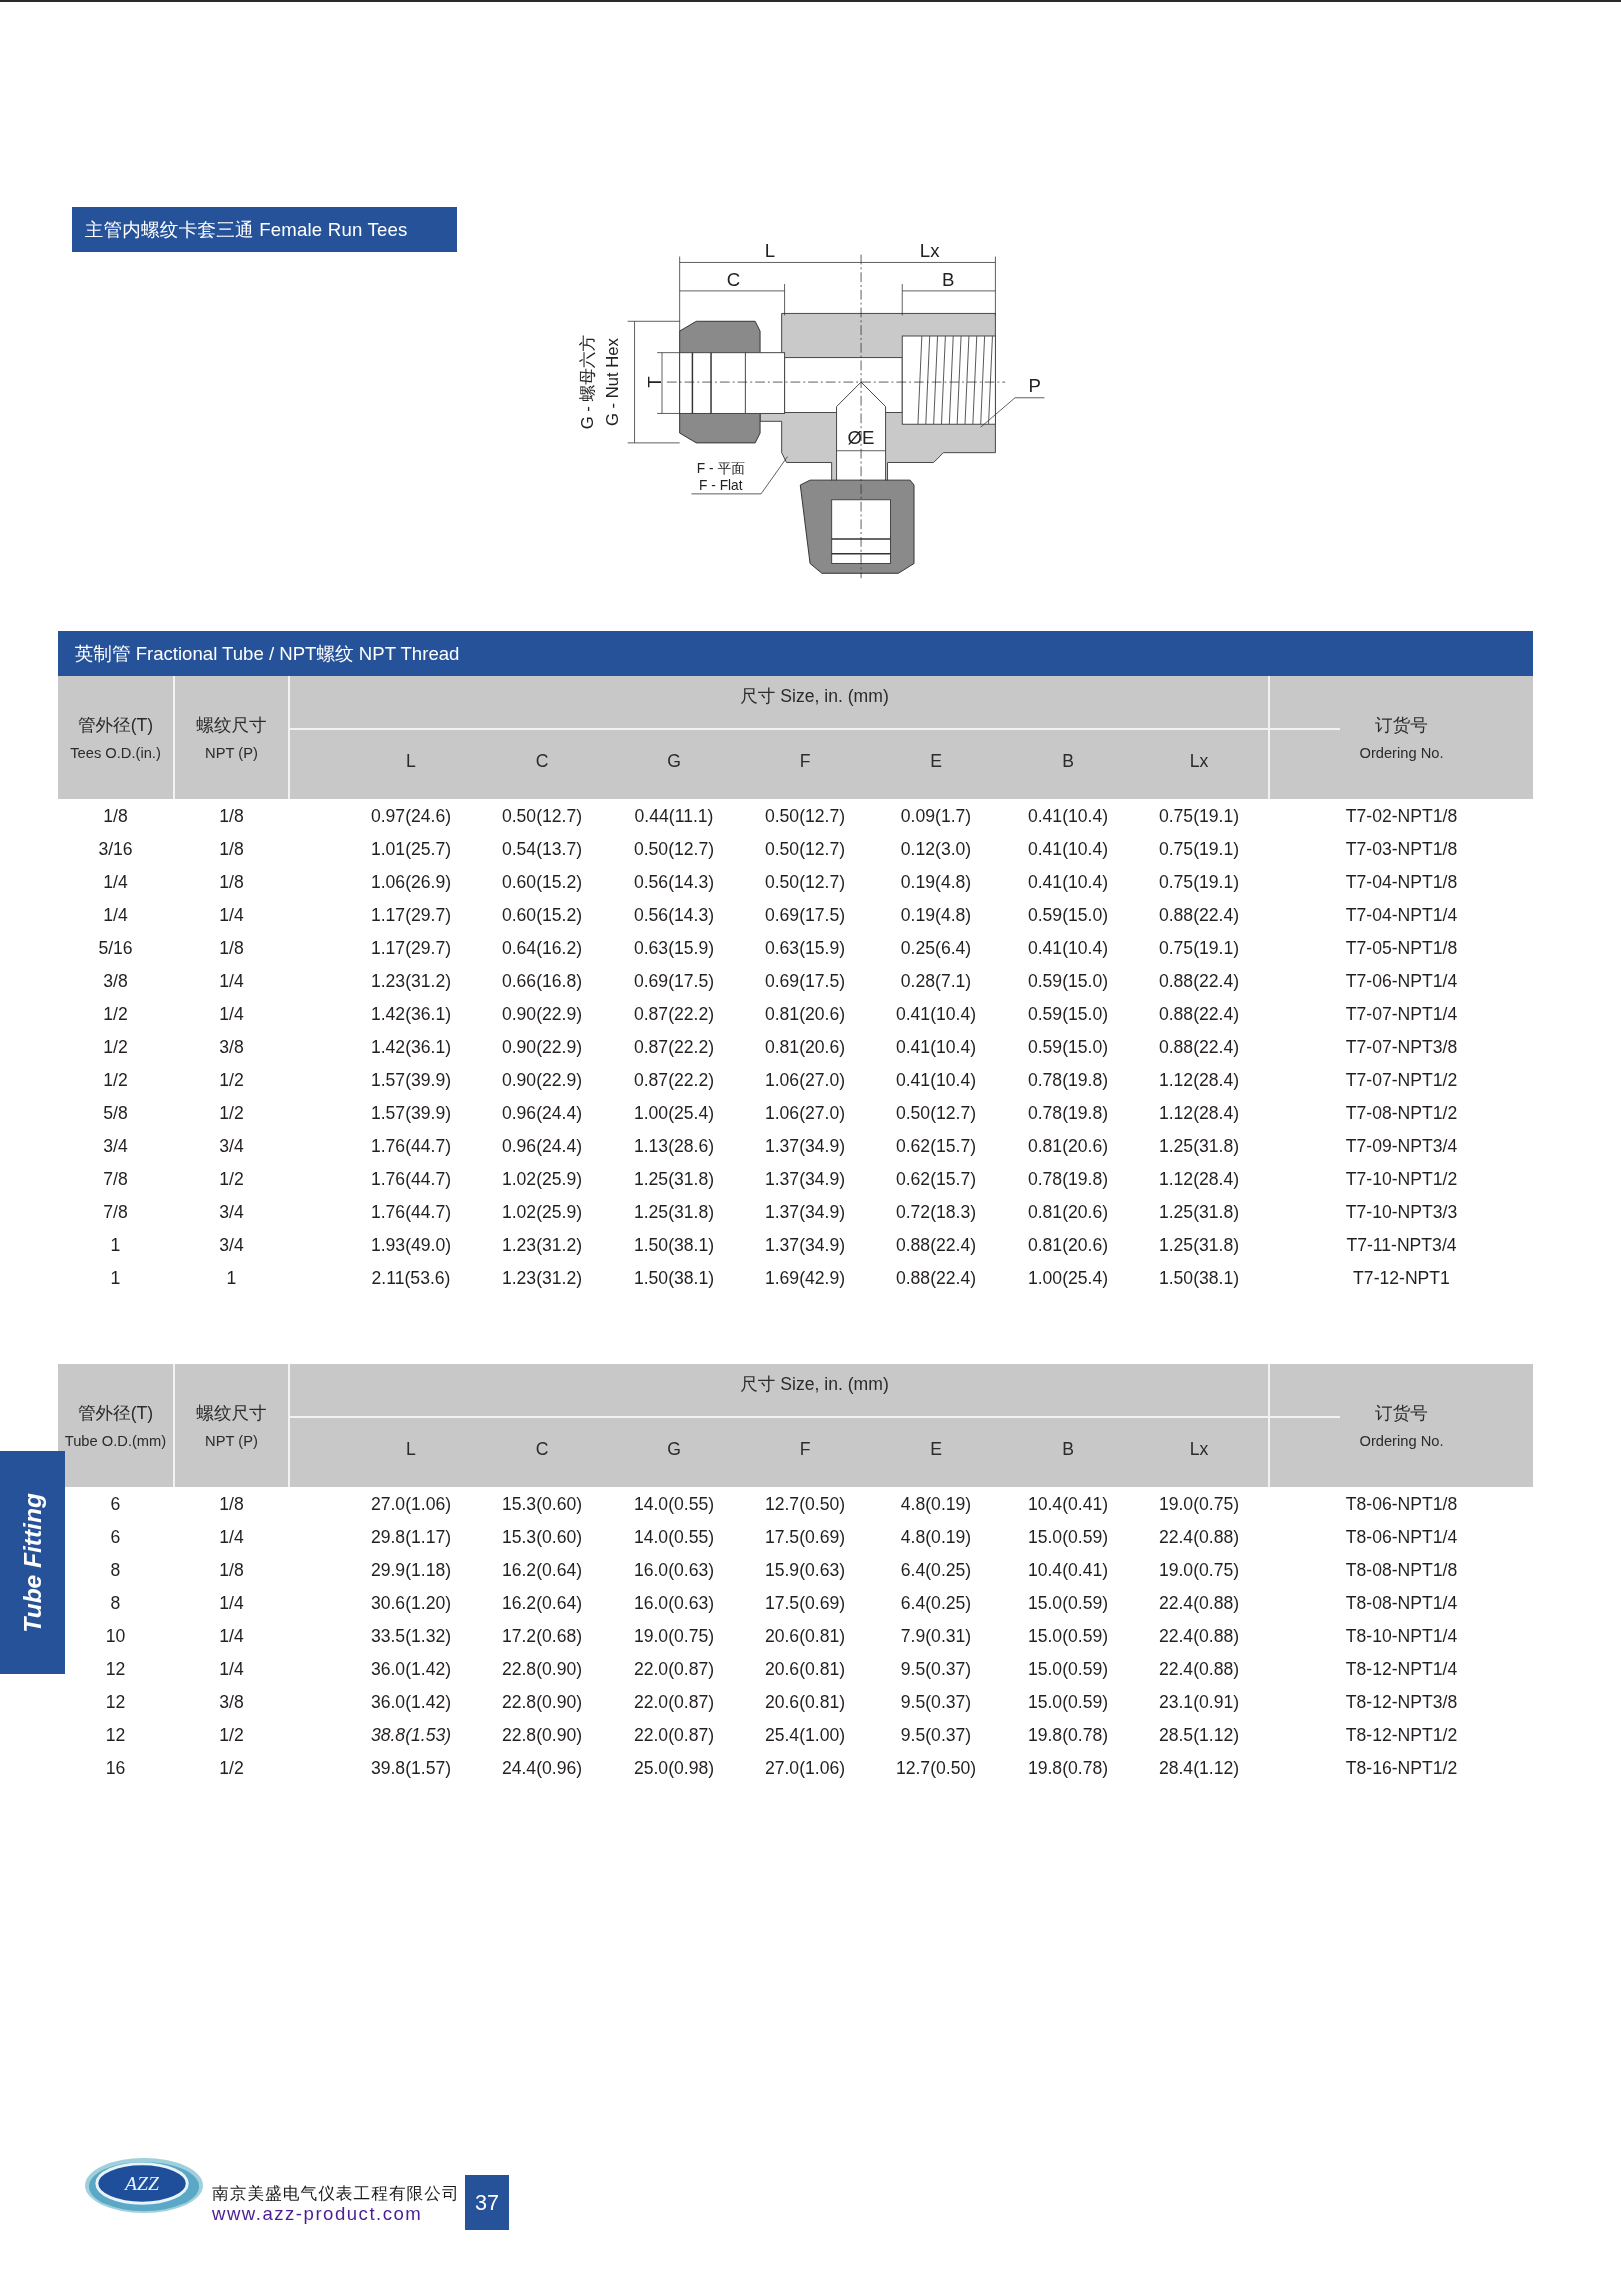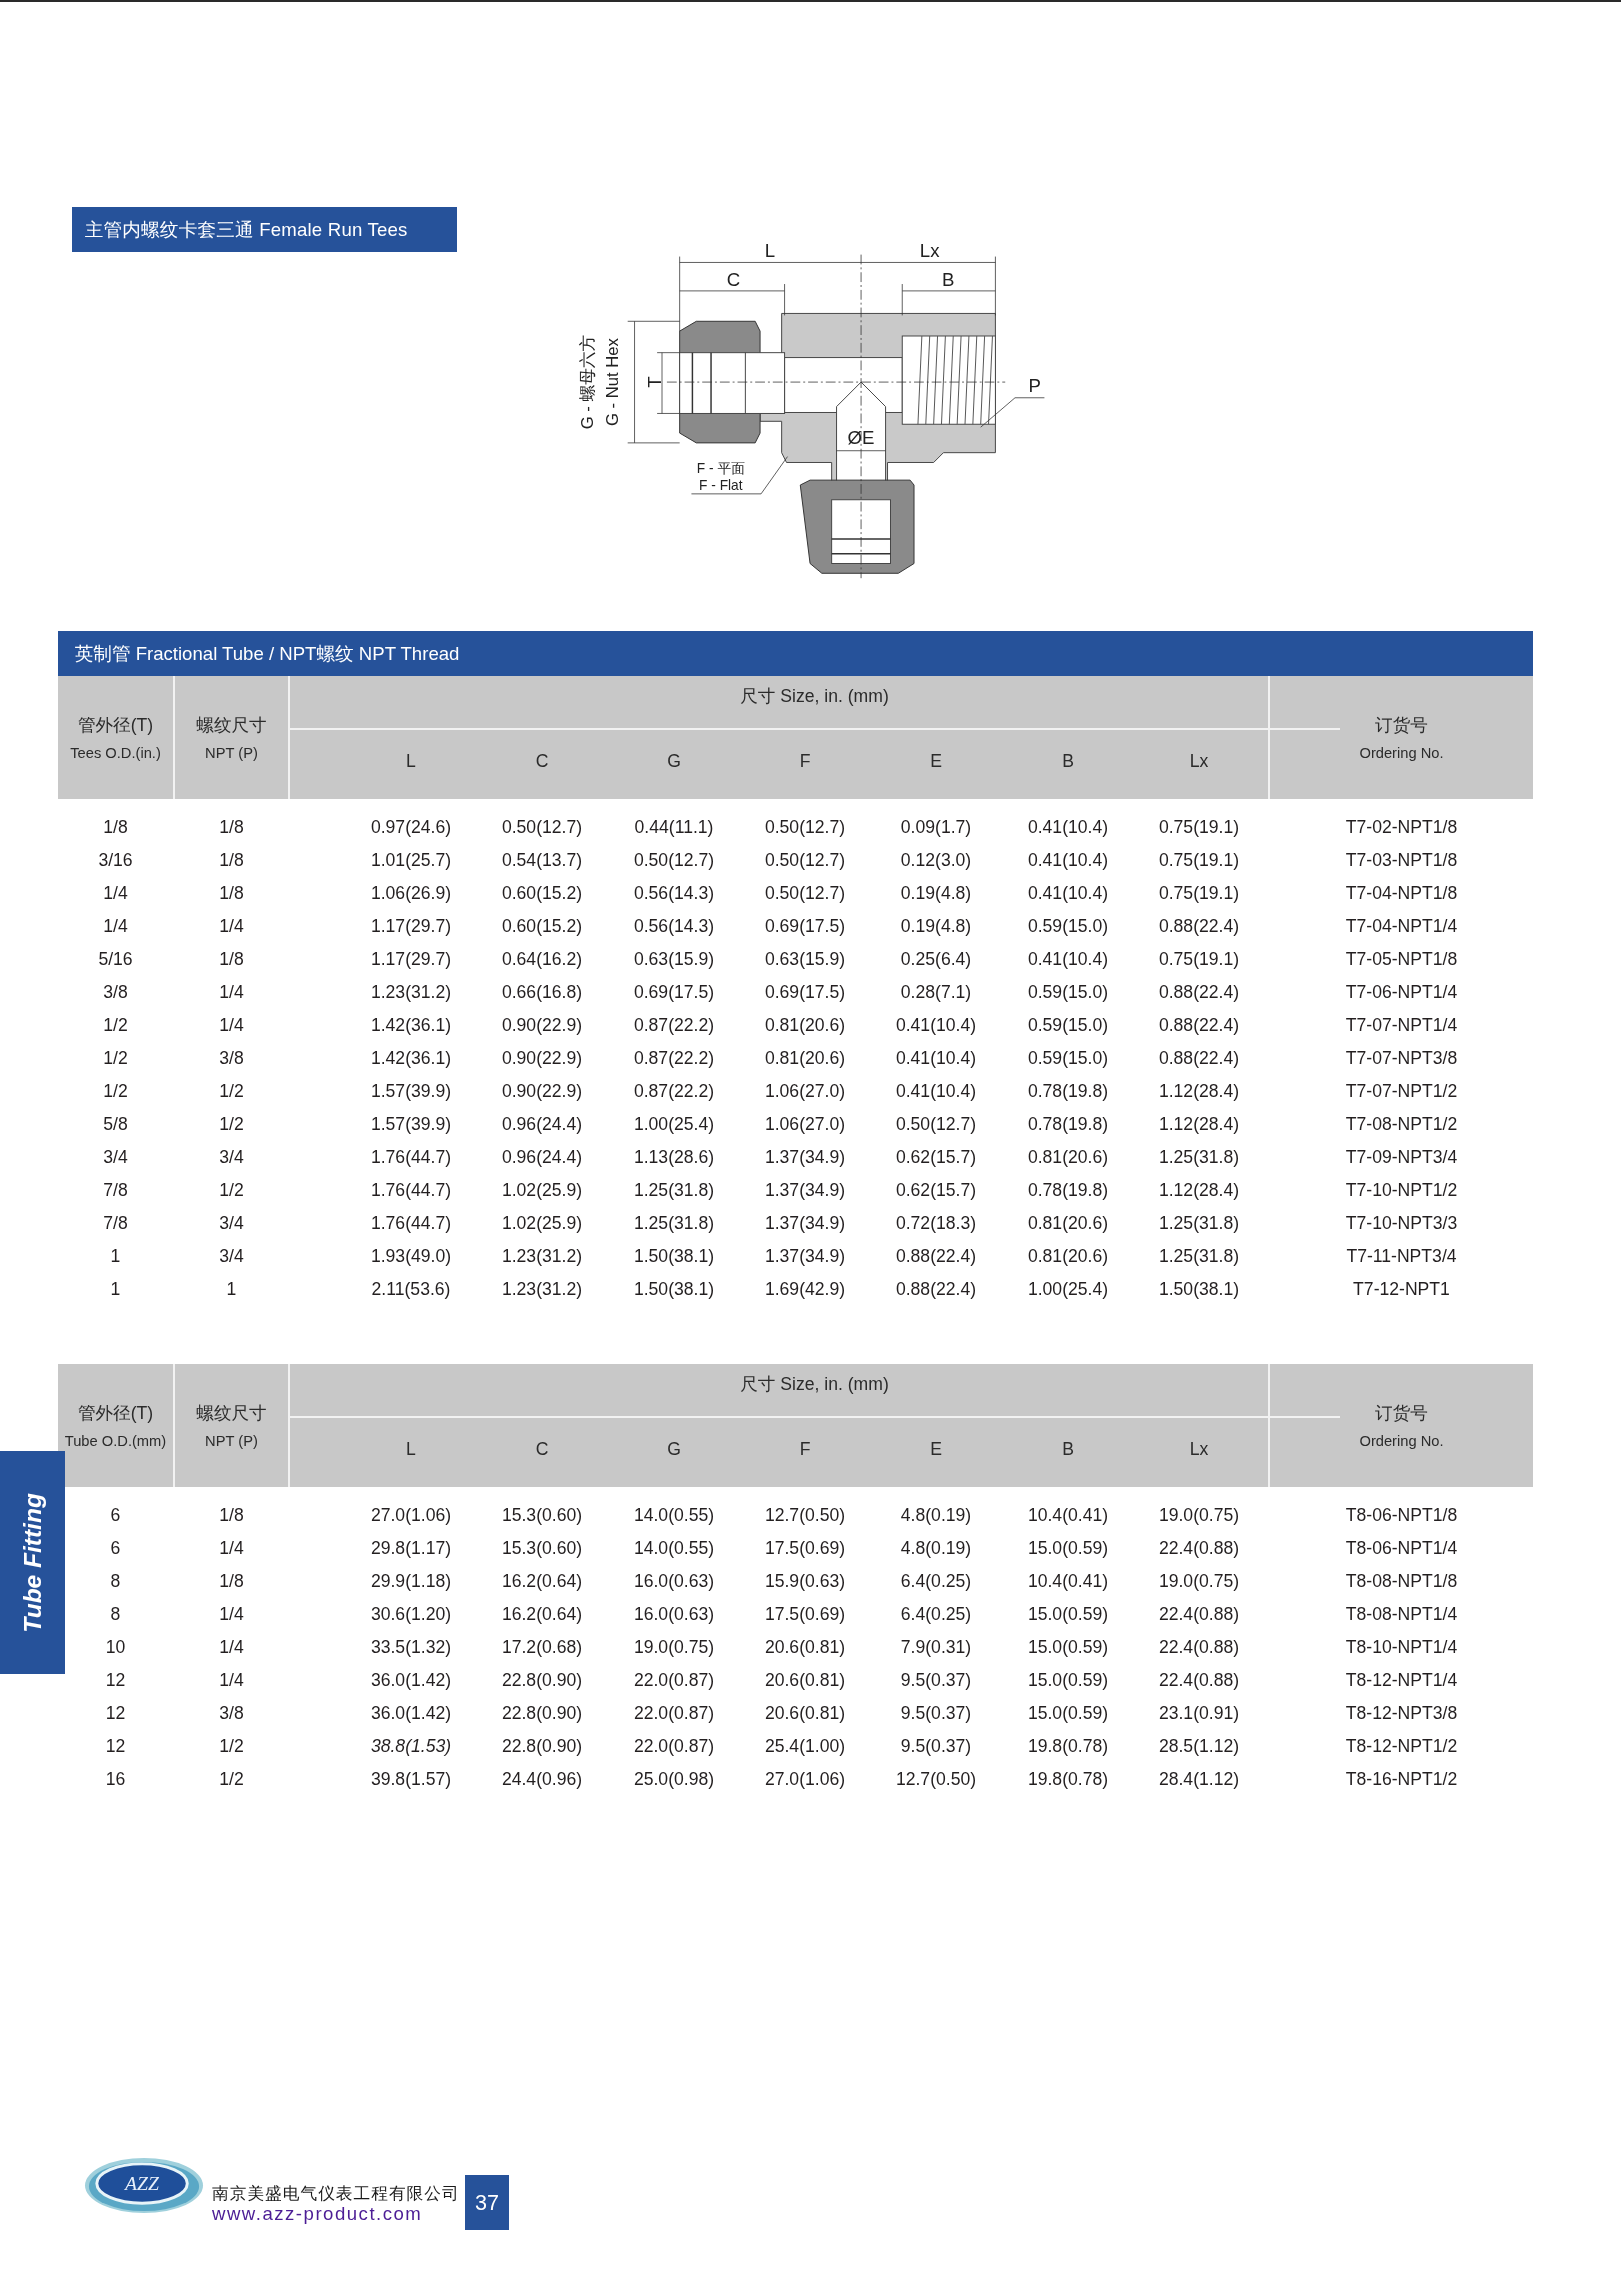--- a/index.html
+++ b/index.html
@@ -17,21 +17,21 @@
     .tb-title { height: 45px; background: #26529a; color: #fff; font-size: 18.6px; display: flex; align-items: center; padding-left: 16.7px; }
     .tb-head { position: relative; height: 123px; background: #c8c8c8; }
     .tb-head .vline { position: absolute; top: 0; width: 2px; height: 123px; background: #f2f2f2; }
     .tb-head .hline { position: absolute; left: 231px; width: 1051px; top: 52px; height: 2px; background: #f2f2f2; }
     .hcell { position: absolute; text-align: center; color: #2b2b2b; }
     .hcell .cn { font-size: 17.6px; display: block; }
     .hcell .en { font-size: 14.7px; display: block; margin-top: 7.8px; }
     .size-title { position: absolute; left: 231px; width: 1051px; top: 7.8px; text-align: center; font-size: 17.6px; color: #2b2b2b; }
     .dimhdr { position: absolute; top: 75px; font-size: 17.6px; color: #2b2b2b; width: 118px; text-align: center; }
 
-    .rows { position: relative; margin-top: 12px; }
+    .rows { position: relative; margin-top: 1px; }
     .row { position: relative; height: 33px; font-size: 17.6px; color: #231f20; }
     .row span { position: absolute; top: 5.9px; text-align: center; white-space: nowrap; }
     .c-od { left: 0; width: 115px; }
     .c-npt { left: 116px; width: 115px; }
     .c-d { width: 118px; }
     .c-ord { left: 1212px; width: 263px; }
 
     .side-tab { position: absolute; left: 0; top: 1451px; width: 65px; height: 223px; background: #26529a; }
     .side-tab span { position: absolute; left: 50%; top: 50%; transform: translate(-50%, -50%) rotate(-90deg); color: #fff; font-weight: bold; font-style: italic; font-size: 24.5px; white-space: nowrap; }
 

